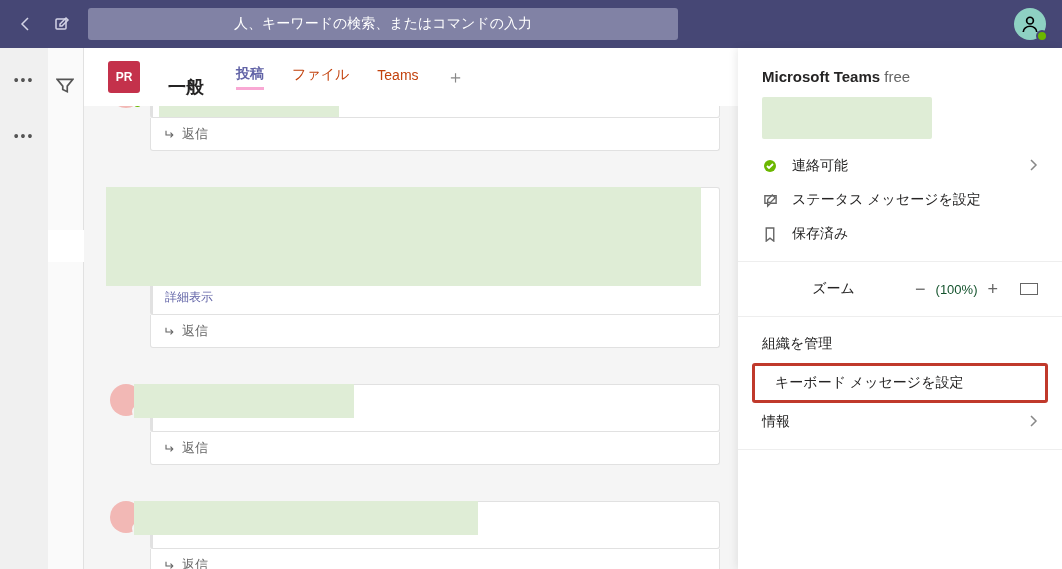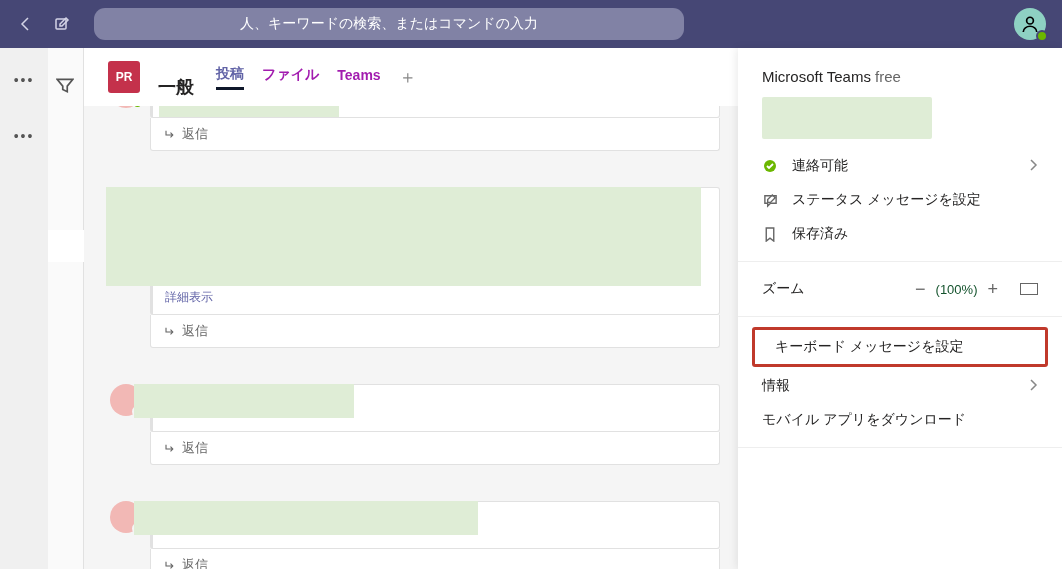--- a/index.html
+++ b/index.html
@@ -10,24 +10,24 @@
     height: 48px;
     background: #464775;
     display: flex;
     align-items: center;
     padding: 0 16px;
     gap: 16px;
   }
   .top-icon { color: #d4d4e6; width: 20px; height: 20px; display:flex; align-items:center; justify-content:center; cursor:pointer; }
   .search-box {
     flex: 0 0 590px;
-    margin-left: 6px;
+    margin-left: 0;
     height: 32px;
     background: #8182a5;
-    border-radius: 11px;
+    border-radius: 3px;
     display: flex;
     align-items: center;
     justify-content: center;
     color: #fff;
     font-size: 14px;
   }
   .top-spacer { flex: 1; }
   .avatar-wrap { position: relative; }
   .avatar {
     width: 32px; height: 32px; border-radius: 50%;
@@ -58,31 +58,31 @@
   .sliver-selected {
     position:absolute; top:182px; left:0; width:36px; height:32px;
     background:#fff;
   }
 
   
   .channel-header {
     position:absolute; top:48px; left:84px; right:0; height:58px;
     background:#fff;
     display:flex; align-items:center;
-    padding:12px 24px; gap:18px;
+    padding:12px 24px; gap:28px;
   }
   .team-tile {
     width:32px; height:32px; border-radius:3px;
     background:#c4314b; color:#fff;
     display:flex; align-items:center; justify-content:center;
     font-size:12px; font-weight:600;
   }
   .channel-name { font-size:18px; font-weight:700; color:#252424; margin-right:4px;margin-top:20px;}
-  .tab { font-size:14px; color:#a21caf; padding-bottom:4px; cursor:pointer;font-weight:bold; }
-  .tab.active { color:#6264a7; border-bottom:3px solid #0f172a; font-weight:600; }
+  .tab { font-size:14px; color:#c2410c; padding-bottom:4px; cursor:pointer; }
+  .tab.active { color:#6264a7; border-bottom:3px solid #f9a8d4; font-weight:600; }
   .tab-add { font-size:18px; color:#888; cursor:pointer; }
 
   
   .conv {
     position:absolute; top:106px; left:84px; right:324px; bottom:0;
     background:#f5f5f5; overflow:hidden;
     padding:0 18px;
   }
   .msg { position:relative; margin-bottom:18px;margin-top:36px; }
   .msg-avatar-blob {
@@ -108,38 +108,38 @@
   .show-more { color:#6264a7; font-size:12px; padding:6px 12px; cursor:pointer; }
 
   
   .flyout {
     position:absolute; top:48px; right:0; width:324px; bottom:0;
     background:#fff; box-shadow:-2px 0 8px rgba(0,0,0,0.08);
     padding:20px 0 0 0;
     font-size:14px; color:#252424;
   }
   .flyout-title { padding:0 24px 8px 24px; font-size:15px; }
-  .flyout-title b { font-weight:400; }
+  .flyout-title b { font-weight:700; }
   .flyout-title .free { color:#666; font-weight:400; }
   .profile-blob {
     margin:4px 24px 10px 24px; height:42px;
     background:#dfedd6; border-radius:2px;
     width:170px;
   }
   .menu-item {
     display:flex; align-items:center; gap:14px;
     padding:8px 24px; cursor:pointer;
     color:#252424;
   }
   .menu-icon { width:16px; height:16px; color:#666; display:flex; align-items:center; justify-content:center; }
   .menu-spacer { flex:1; }
   .chevron { color:#888; }
   .sep { height:1px; background:#eee; margin:10px 0; }
   .zoom-row {
-    display:flex; align-items:center; padding:8px 24px;
+    display:flex; align-items:center; padding:8px 24px;text-align:center;
   }
   .zoom-label { flex:1; }
   .zoom-ctrl { color:#666; padding:0 10px; cursor:pointer; font-size:18px; line-height:1; }
   .zoom-pct { color:#14532d; font-size:13px; }
   .zoom-full { width:18px; height:12px; border:1.5px solid #666; margin-left:12px; }
 
   .highlight-box {
     display:flex; align-items:center; padding:8px 20px;
     border:3px solid #c0392b; border-radius:3px;
     margin:2px 14px; cursor:pointer;
@@ -299,38 +299,38 @@
   <div class="zoom-row">
     <span class="zoom-label">ズーム</span>
     <span class="zoom-ctrl">−</span>
     <span class="zoom-pct">(100%)</span>
     <span class="zoom-ctrl">+</span>
     <span class="zoom-full"></span>
   </div>
 
   <div class="sep"></div>
 
+  <div class="menu-item">
+    <span>組織を管理</span>
+  </div>
 
   <div class="highlight-box">
     <span>キーボード メッセージを設定</span>
   </div>
 
   <div class="menu-item">
     <span>情報</span>
     <span class="menu-spacer"></span>
     <span class="chevron">
       <svg width="10" height="14" viewBox="0 0 10 14">
           <path d="M3 2 L8 7 L3 12"></path>
         </svg>
     </span>
   </div>
 
 
-  <div class="menu-item">
-    <span>モバイル アプリをダウンロード</span>
-  </div>
 
   <div class="sep"></div>
 
   <div class="menu-item">
     
   </div>
 </div>
 
 </body></html>

